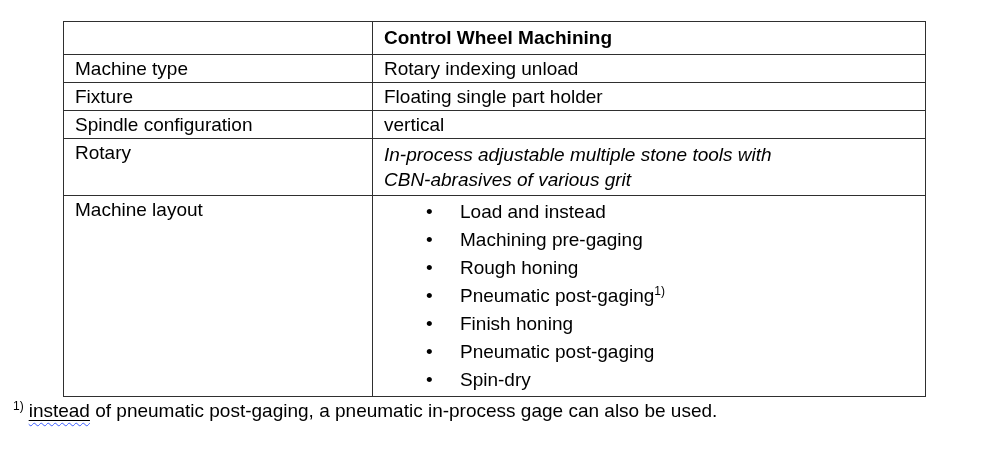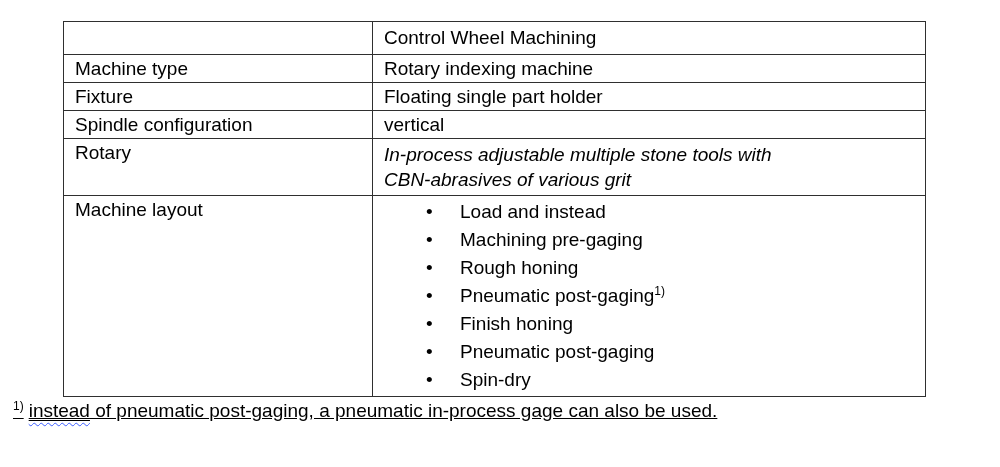--- a/index.html
+++ b/index.html
@@ -31,21 +31,21 @@
     border: 1px solid var(--border);
     vertical-align: top;
     padding: 2px 6px 2px 11px;
     line-height: 23px;
   }
   tr.header-row td {
     padding-top: 4px;
     padding-bottom: 5px;
     line-height: 23px;
   }
-  .bold { font-weight: normal; margin-top: 23px; }
+  .bold { font-weight: bold; margin-top: 23px; }
 
   td.tools-value { padding-top: 3px; padding-bottom: 3px; font-style: italic; }
   .value-line { line-height: 25px; }
 
   td.layout-cell { padding: 2px 6px 2px 0; }
   ul.bullet-list { list-style: none; }
   ul.bullet-list li {
     position: relative;
     padding-left: 87px;
     line-height: 28px;
@@ -60,21 +60,20 @@
   sup {
     font-size: 12px;
     line-height: 0;
     vertical-align: super;
   }
 
   .footnote {
     margin: 2px 0 4px 13px;
     font-size: 19px;
     line-height: 24px;
-    text-decoration: underline;
   }
   .footnote sup { margin-right: 5px; }
   .squiggle-outer {
     text-decoration: underline;
     text-decoration-style: wavy;
     text-decoration-color: var(--squiggle);
     text-decoration-thickness: 1px;
     text-underline-offset: 5px;
   }
   .squiggle-inner {
@@ -96,21 +95,21 @@
         <col class="col-value">
       </colgroup>
     <tbody>
       <tr class="header-row">
         <td></td>
         <td class="bold">Control Wheel Machining</td>
       </tr>
 
       <tr>
         <td>Machine type</td>
-        <td>Rotary indexing machine</td>
+        <td>Rotary indexing unload</td>
       </tr>
 
       <tr>
         <td>Fixture</td>
         <td>Floating single part holder</td>
       </tr>
 
       <tr>
         <td>Spindle configuration</td>
         <td>vertical</td>

